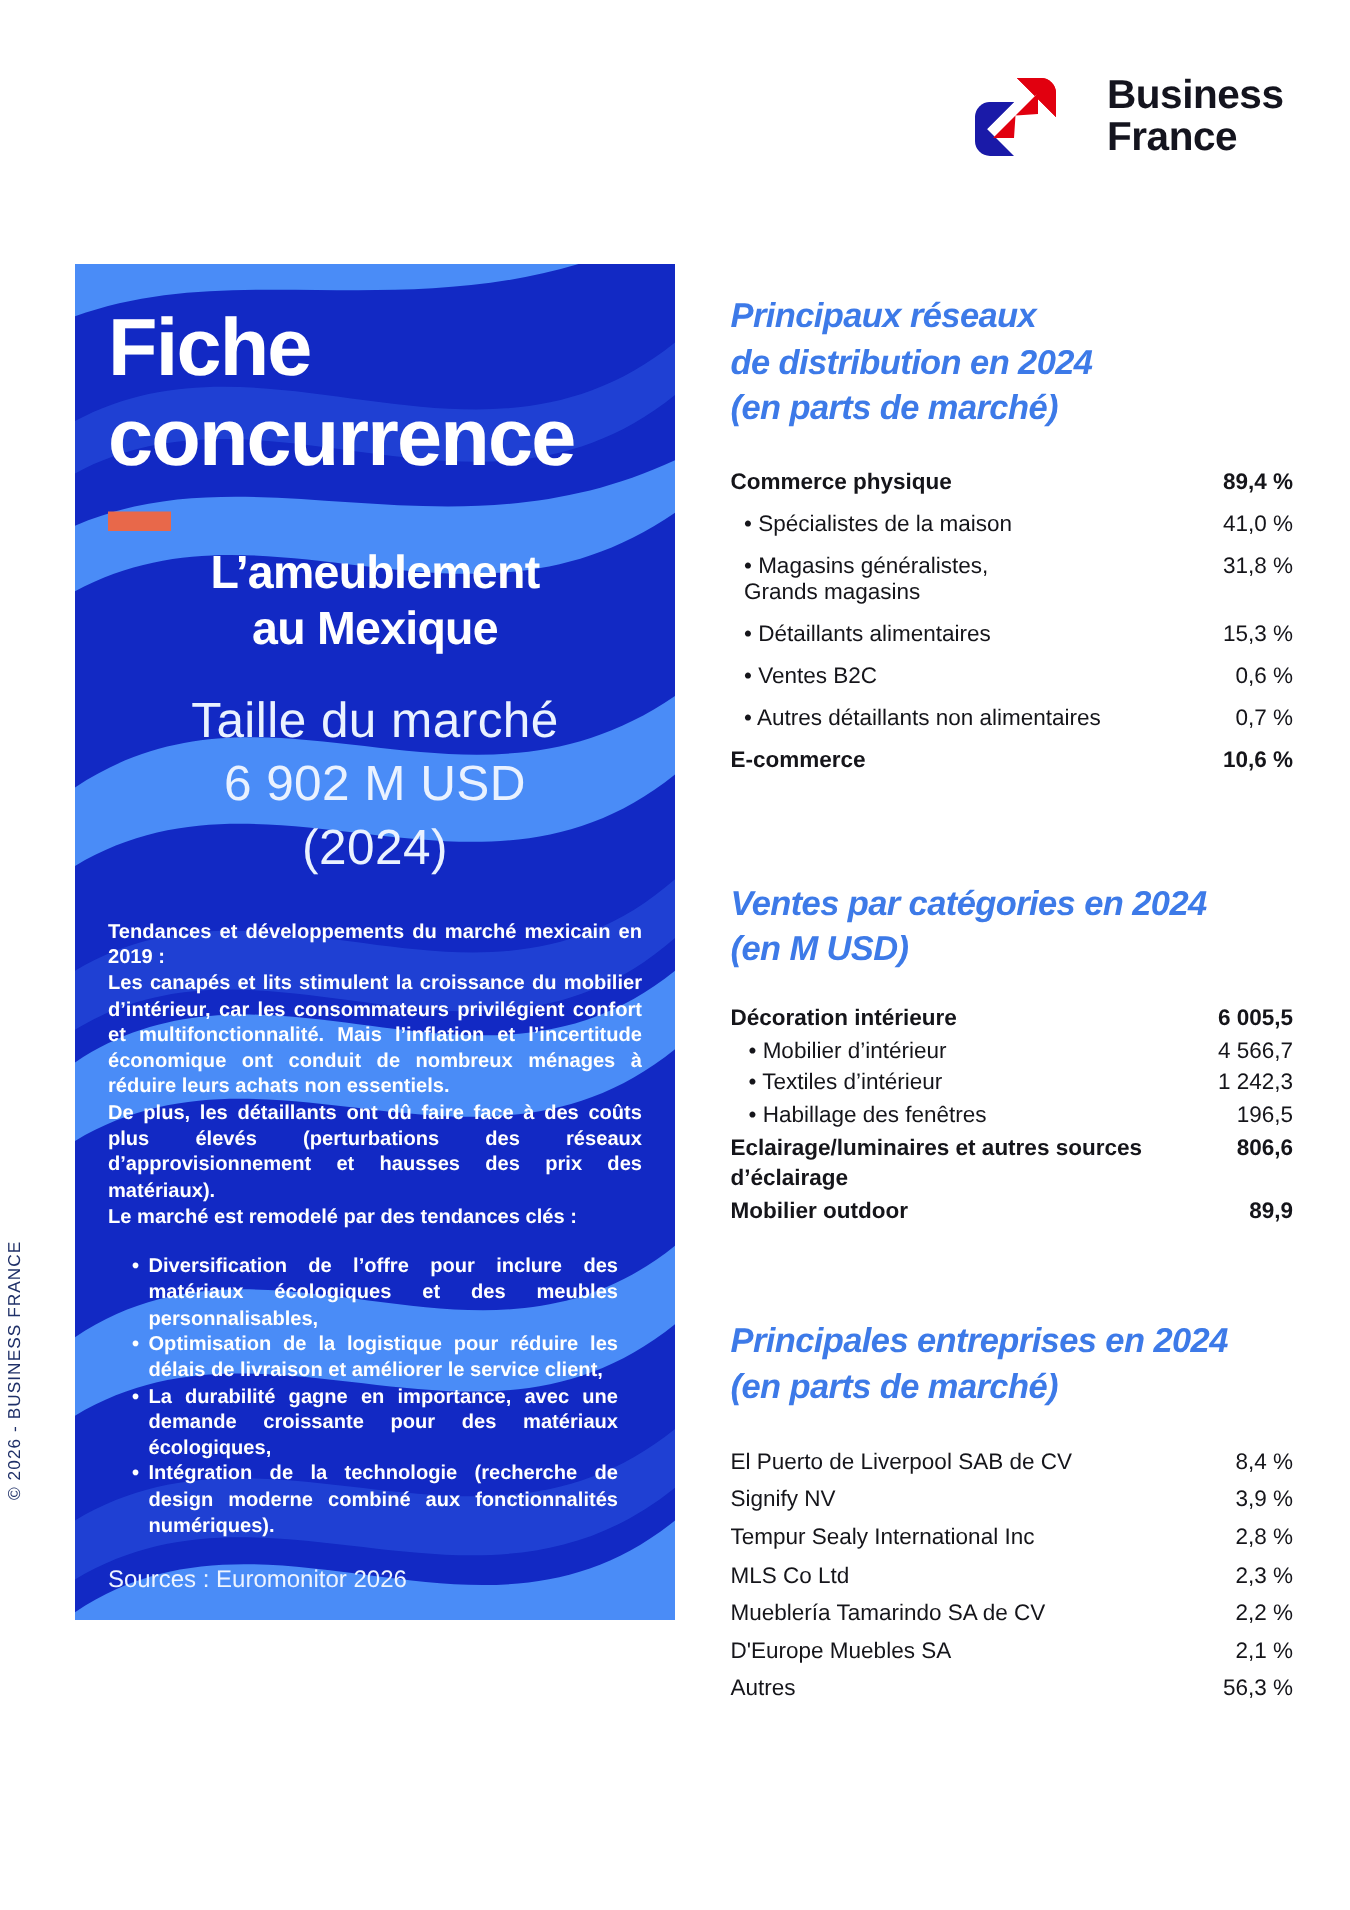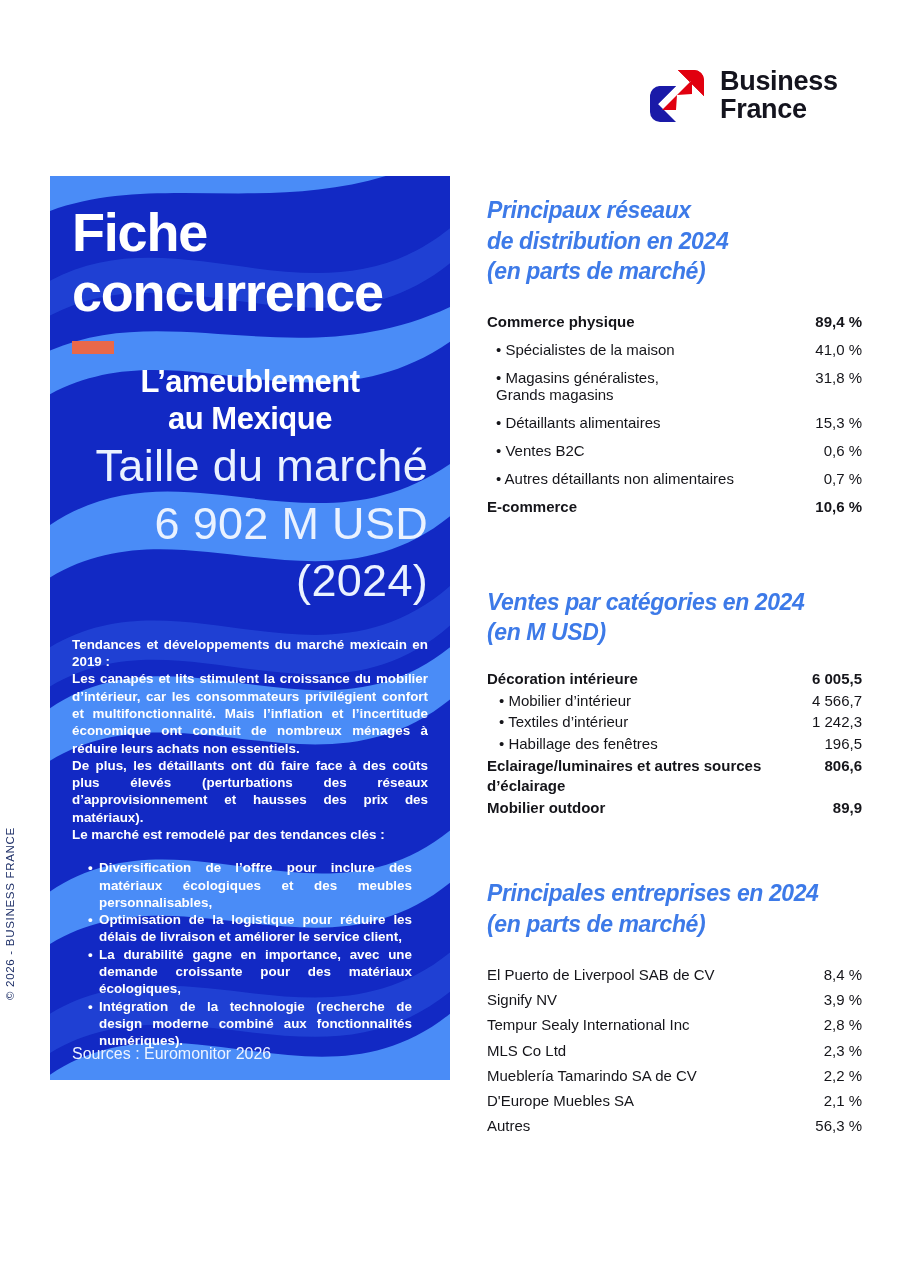--- a/index.html
+++ b/index.html
@@ -19,21 +19,21 @@
   .rf-flag .band { flex:1 1 0; height:100%; }
   .rf-flag .blue { background:#1e2a67; border-radius:3px 0 0 3px; }
   .rf-flag .white { background:#ffffff; position:relative; }
   .rf-flag .red  { background:#e1000f; border-radius:0 3px 3px 0; }
   .rf-flag .white svg { position:absolute; left:-14px; top:9px; }
   .rf-name { margin-top:7px; font-weight:bold; font-size:21.5px; line-height:1.04;
              letter-spacing:0.3px; color:#111; }
   .rf-motto { margin-top:7px; font-family:"Liberation Serif", serif; font-style:italic;
               font-size:13.5px; line-height:1.24; color:#111; }
 
-  .bf-logo { position:absolute; left:648px; top:68px; display:flex; align-items:center; gap:14px; }
+  .bf-logo { position:absolute; left:648px; top:50px; display:flex; align-items:center; gap:32px; }
   .bf-mark { width:58px; height:56px; position:relative; }
   .bf-text { font-weight:bold; font-size:27px; line-height:1.02; color:#14141e; letter-spacing:-0.3px; }
 
   
   .copyright {
     position:absolute; left:4px; top:1000px;
     transform: rotate(-90deg); transform-origin: left top;
     font-size:11.5px; letter-spacing:0.7px; color:#1f3068;
     white-space:nowrap;
   }
@@ -49,22 +49,22 @@
   .hero-title {
     color:#fff; font-weight:bold; font-size:54px; line-height:1.12;
     letter-spacing:-1.2px;
   }
   .accent-bar { width:42px; height:13px; background:#e8684a; margin:18px 0 10px 0; }
   .hero-sub {
     color:#fff; font-weight:bold; font-size:31px; line-height:1.18;
     text-align:center; letter-spacing:-0.5px; padding:0 4px;
   }
   .hero-size {
-    color:#eaf2ff; font-weight:300; font-size:45px;
-    line-height:1.28; text-align:right; letter-spacing:0.3px;
+    margin-top:22px; color:#eaf2ff; font-weight:300; font-size:33px;
+    line-height:1.28; text-align:center; letter-spacing:0.3px;
   }
 
   .hero-body { margin-top:26px; color:#ffffff; font-size:13.4px; line-height:1.29;
                font-weight:bold; text-align:justify; }
   .hero-body p { margin:0; }
   .hero-body .tight { text-align:justify; }
   .hero-body ul { list-style:none; margin:16px; padding:0; }
   .hero-body li { position:relative; padding-left:11px; text-align:justify; }
   .hero-body li:before { content:"•"; position:absolute; left:0; top:0; }
 

